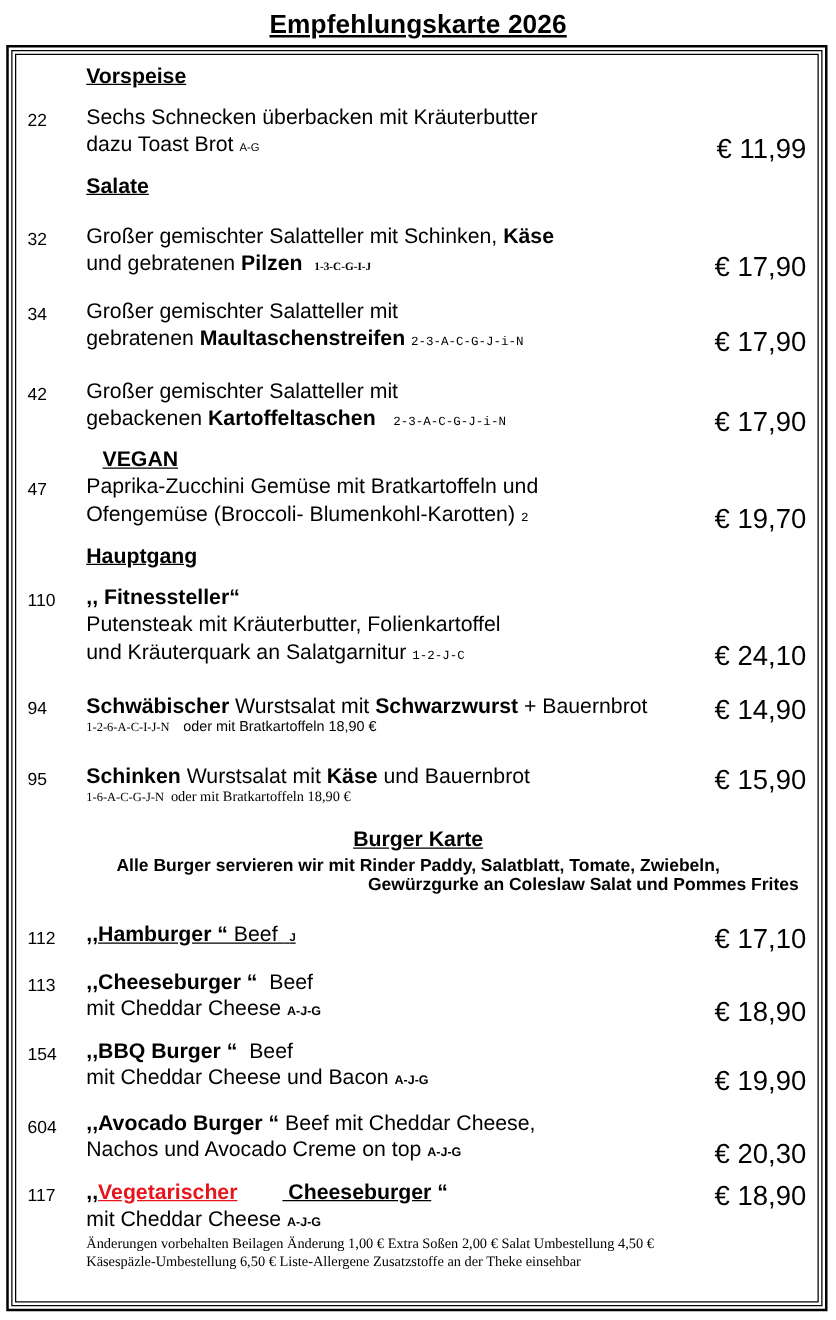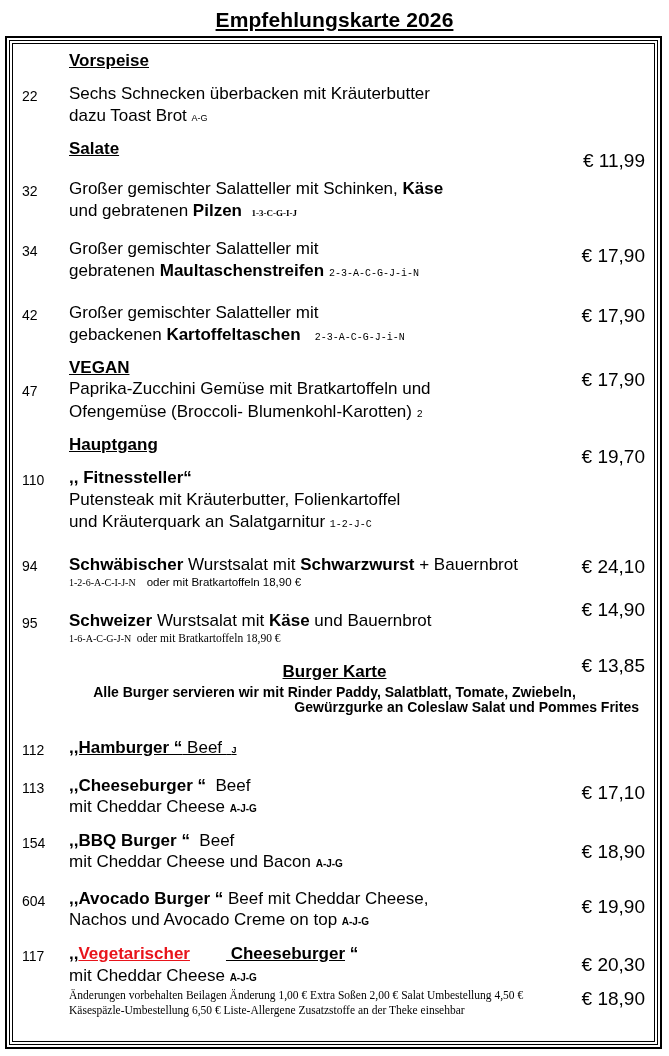--- a/index.html
+++ b/index.html
@@ -10,21 +10,21 @@
   .frame-outer { position: absolute; left: 5px; top: 36px; width: 657px; height: 1013px;
                  border: 2px solid #000; box-sizing: border-box; }
   .frame-mid { position: absolute; left: 2px; top: 2px; right: 2px; bottom: 2px;
                border: 1px solid #000; }
   .frame-in { position: absolute; left: 2px; top: 2px; right: 2px; bottom: 2px;
               border: 1px solid #000; }
   .abs { position: absolute; white-space: nowrap; }
   .sec { font-size: 17px; font-weight: bold; text-decoration: underline; }
   .num { left: 22px; font-size: 14px; }
   .line { left: 69px; font-size: 17px; }
-  .price { right: 24px; font-size: 19px; text-align: right; margin-top: 44px; }
+  .price { right: 24px; font-size: 22px; text-align: right; }
   .al { font-family: "Liberation Serif", serif; font-size: 9px; font-weight: bold; }
   .als { font-family: "Liberation Sans", sans-serif; font-size: 10px; font-weight: bold; }
   .alr { font-family: Liberation Mono, monospace; font-size: 11px; }
   .sub { font-family: "Liberation Serif", serif; font-size: 11px; left: 69px; }
   .b { font-weight: bold; }
   .red { color: #e8141b; text-decoration: underline; text-decoration-color: #e8141b; }
   .ul { text-decoration: underline; margin-left: 36px; }
   .burger-title { left: 0; width: 669px; text-align: center; font-size: 17px; font-weight: bold; text-decoration: underline; }
   .burger-desc { left: 0; width: 639px; text-align: center; font-size: 14px; font-weight: bold; line-height: 19px; padding-left: 30px; box-sizing: border-box; }
   .footnote { left: 69px; font-family: "Liberation Serif", serif; font-size: 11.5px; line-height: 16px; }
@@ -56,42 +56,42 @@
 <div class="abs num" style="top:243px;">34</div>
 <div class="abs line" style="top:239px;">Großer gemischter Salatteller mit</div>
 <div class="abs line" style="top:261px;"><span>gebratenen </span><span class="b">Maultaschenstreifen</span> <span class="alr" style="font-size:10px;">2-3-A-C-G-J-i-N</span></div>
 <div class="abs price" style="top:261px;">€ 17,90</div>
 
 <div class="abs num" style="top:307px;">42</div>
 <div class="abs line" style="top:303px;">Großer gemischter Salatteller mit</div>
 <div class="abs line" style="top:325px;"><span>gebackenen </span><span class="b">Kartoffeltaschen</span>&nbsp;&nbsp;&nbsp;<span class="alr" style="font-size:10px;">2-3-A-C-G-J-i-N</span></div>
 <div class="abs price" style="top:325px;">€ 17,90</div>
 
-<div class="abs sec" style="left:69px; top:358px;text-decoration:underline;">VEGAN</div>
+<div class="abs sec" style="left:82px; top:358px;text-decoration:underline;">VEGAN</div>
 <div class="abs num" style="top:383px;">47</div>
 <div class="abs line" style="top:379px;">Paprika-Zucchini Gemüse mit Bratkartoffeln und</div>
 <div class="abs line" style="top:402px;"><span>Ofengemüse (Broccoli- Blumenkohl-Karotten) </span><span class="alr" style="font-size:10px;">2</span></div>
 <div class="abs price" style="top:402px;">€ 19,70</div>
 
 <div class="abs sec" style="left:69px; top:435px;">Hauptgang</div>
 
 <div class="abs num" style="top:472px;">110</div>
 <div class="abs line b" style="top:468px;">,, Fitnessteller“</div>
 <div class="abs line" style="top:490px;">Putensteak mit Kräuterbutter, Folienkartoffel</div>
 <div class="abs line" style="top:512px;"><span>und Kräuterquark an Salatgarnitur </span><span class="alr" style="font-size:10px;">1-2-J-C</span></div>
 <div class="abs price" style="top:512px;text-align:center;">€  24,10</div>
 
 <div class="abs num" style="top:558px;">94</div>
 <div class="abs line" style="top:555px;"><span class="b">Schwäbischer</span><span> Wurstsalat mit </span><span class="b">Schwarzwurst</span><span> + Bauernbrot</span></div>
 <div class="abs price" style="top:555px;">€ 14,90</div>
 <div class="abs sub" style="top:576px;"><span style="font-size:10px;">1-2-6-A-C-I-J-N</span>&nbsp;&nbsp;&nbsp;&nbsp;<span style="font-family:'Liberation Sans',sans-serif;font-size:11.5px;">oder mit Bratkartoffeln 18,90 €</span></div>
 
 <div class="abs num" style="top:615px;">95</div>
-<div class="abs line" style="top:611px;"><span class="b">Schweizer</span><span> Wurstsalat mit </span><span class="b">Käse</span><span> und Bauernbrot</span></div>
-<div class="abs price" style="top:611px;">€ 13,85</div>
+<div class="abs line" style="top:611px;"><span class="b">Schinken</span><span> Wurstsalat mit </span><span class="b">Käse</span><span> und Bauernbrot</span></div>
+<div class="abs price" style="top:611px;">€ 15,90</div>
 <div class="abs sub" style="top:632px;"><span style="font-size:10px;text-align:right;">1-6-A-C-G-J-N</span>&nbsp;&nbsp;<span style="font-size:11.5px;">oder mit Bratkartoffeln 18,90 €</span></div>
 
 <div class="abs burger-title" style="top:662px;">Burger Karte</div>
 <div class="abs burger-desc" style="top:683px;">Alle Burger servieren wir mit Rinder Paddy, Salatblatt, Tomate, Zwiebeln,</div>
 <div class="abs burger-desc" style="top:698px;text-align:right;">Gewürzgurke an Coleslaw Salat und Pommes Frites</div>
 
 <div class="abs num" style="top:742px;">112</div>
 <div class="abs line" style="top:738px;text-decoration:underline;"><span class="b">,,Hamburger “</span><span> Beef </span>&nbsp;<span class="als" style="font-size:9px;">J</span></div>
 <div class="abs price" style="top:738px;">€ 17,10</div>
 

